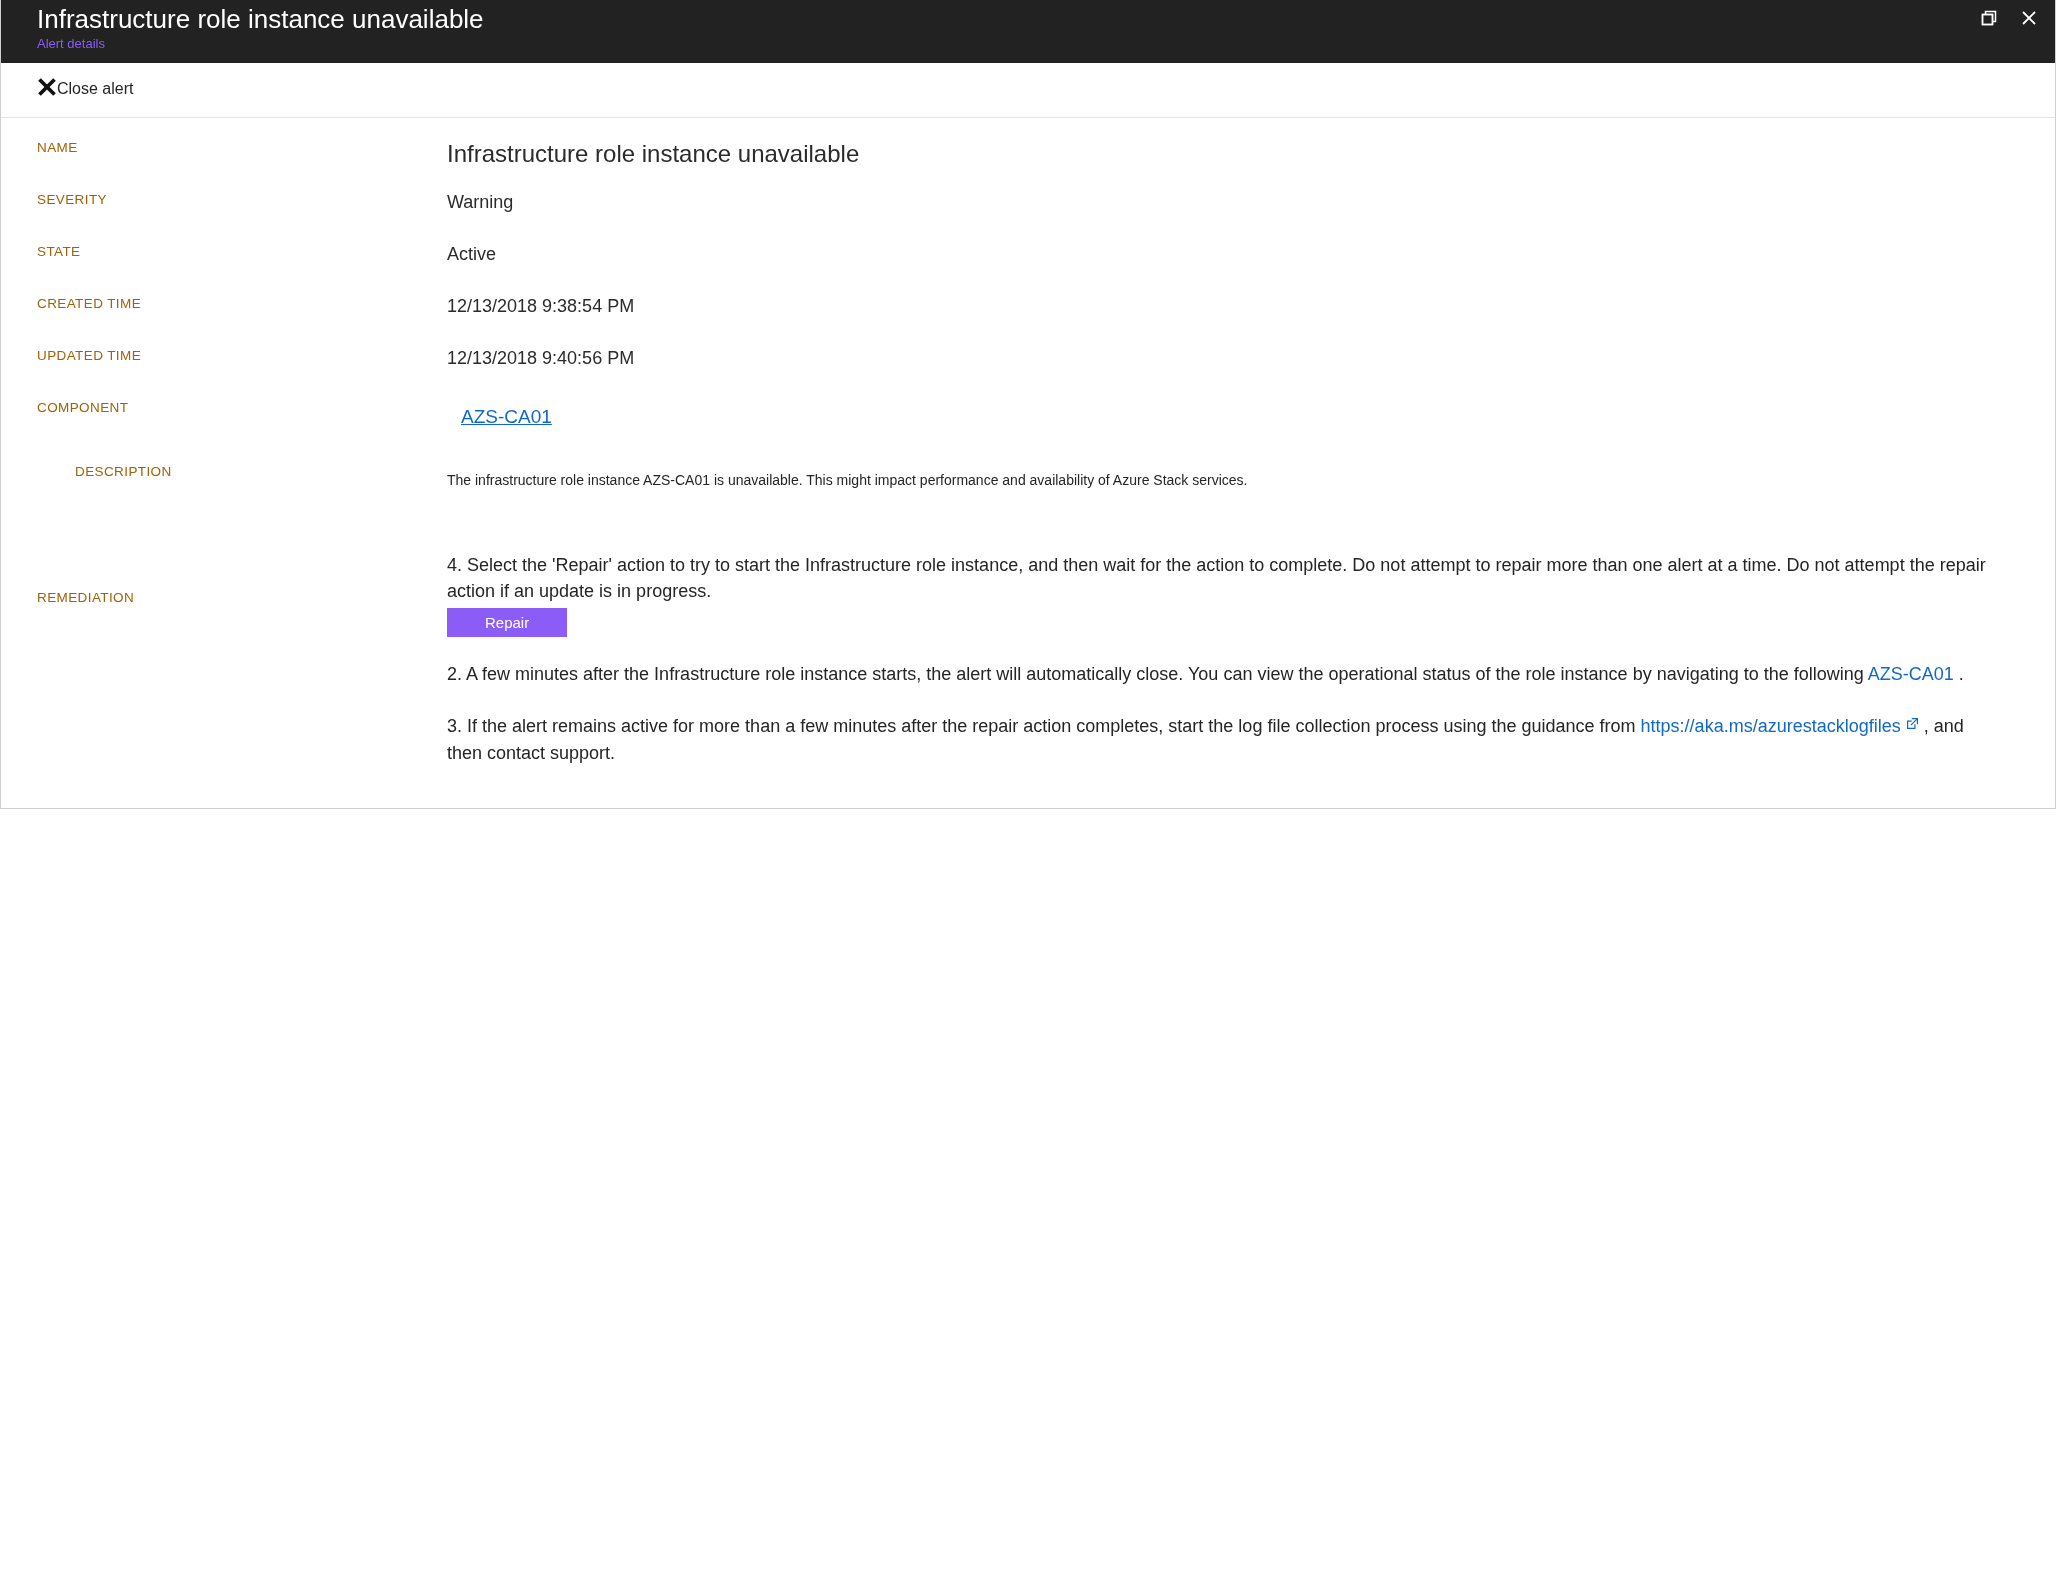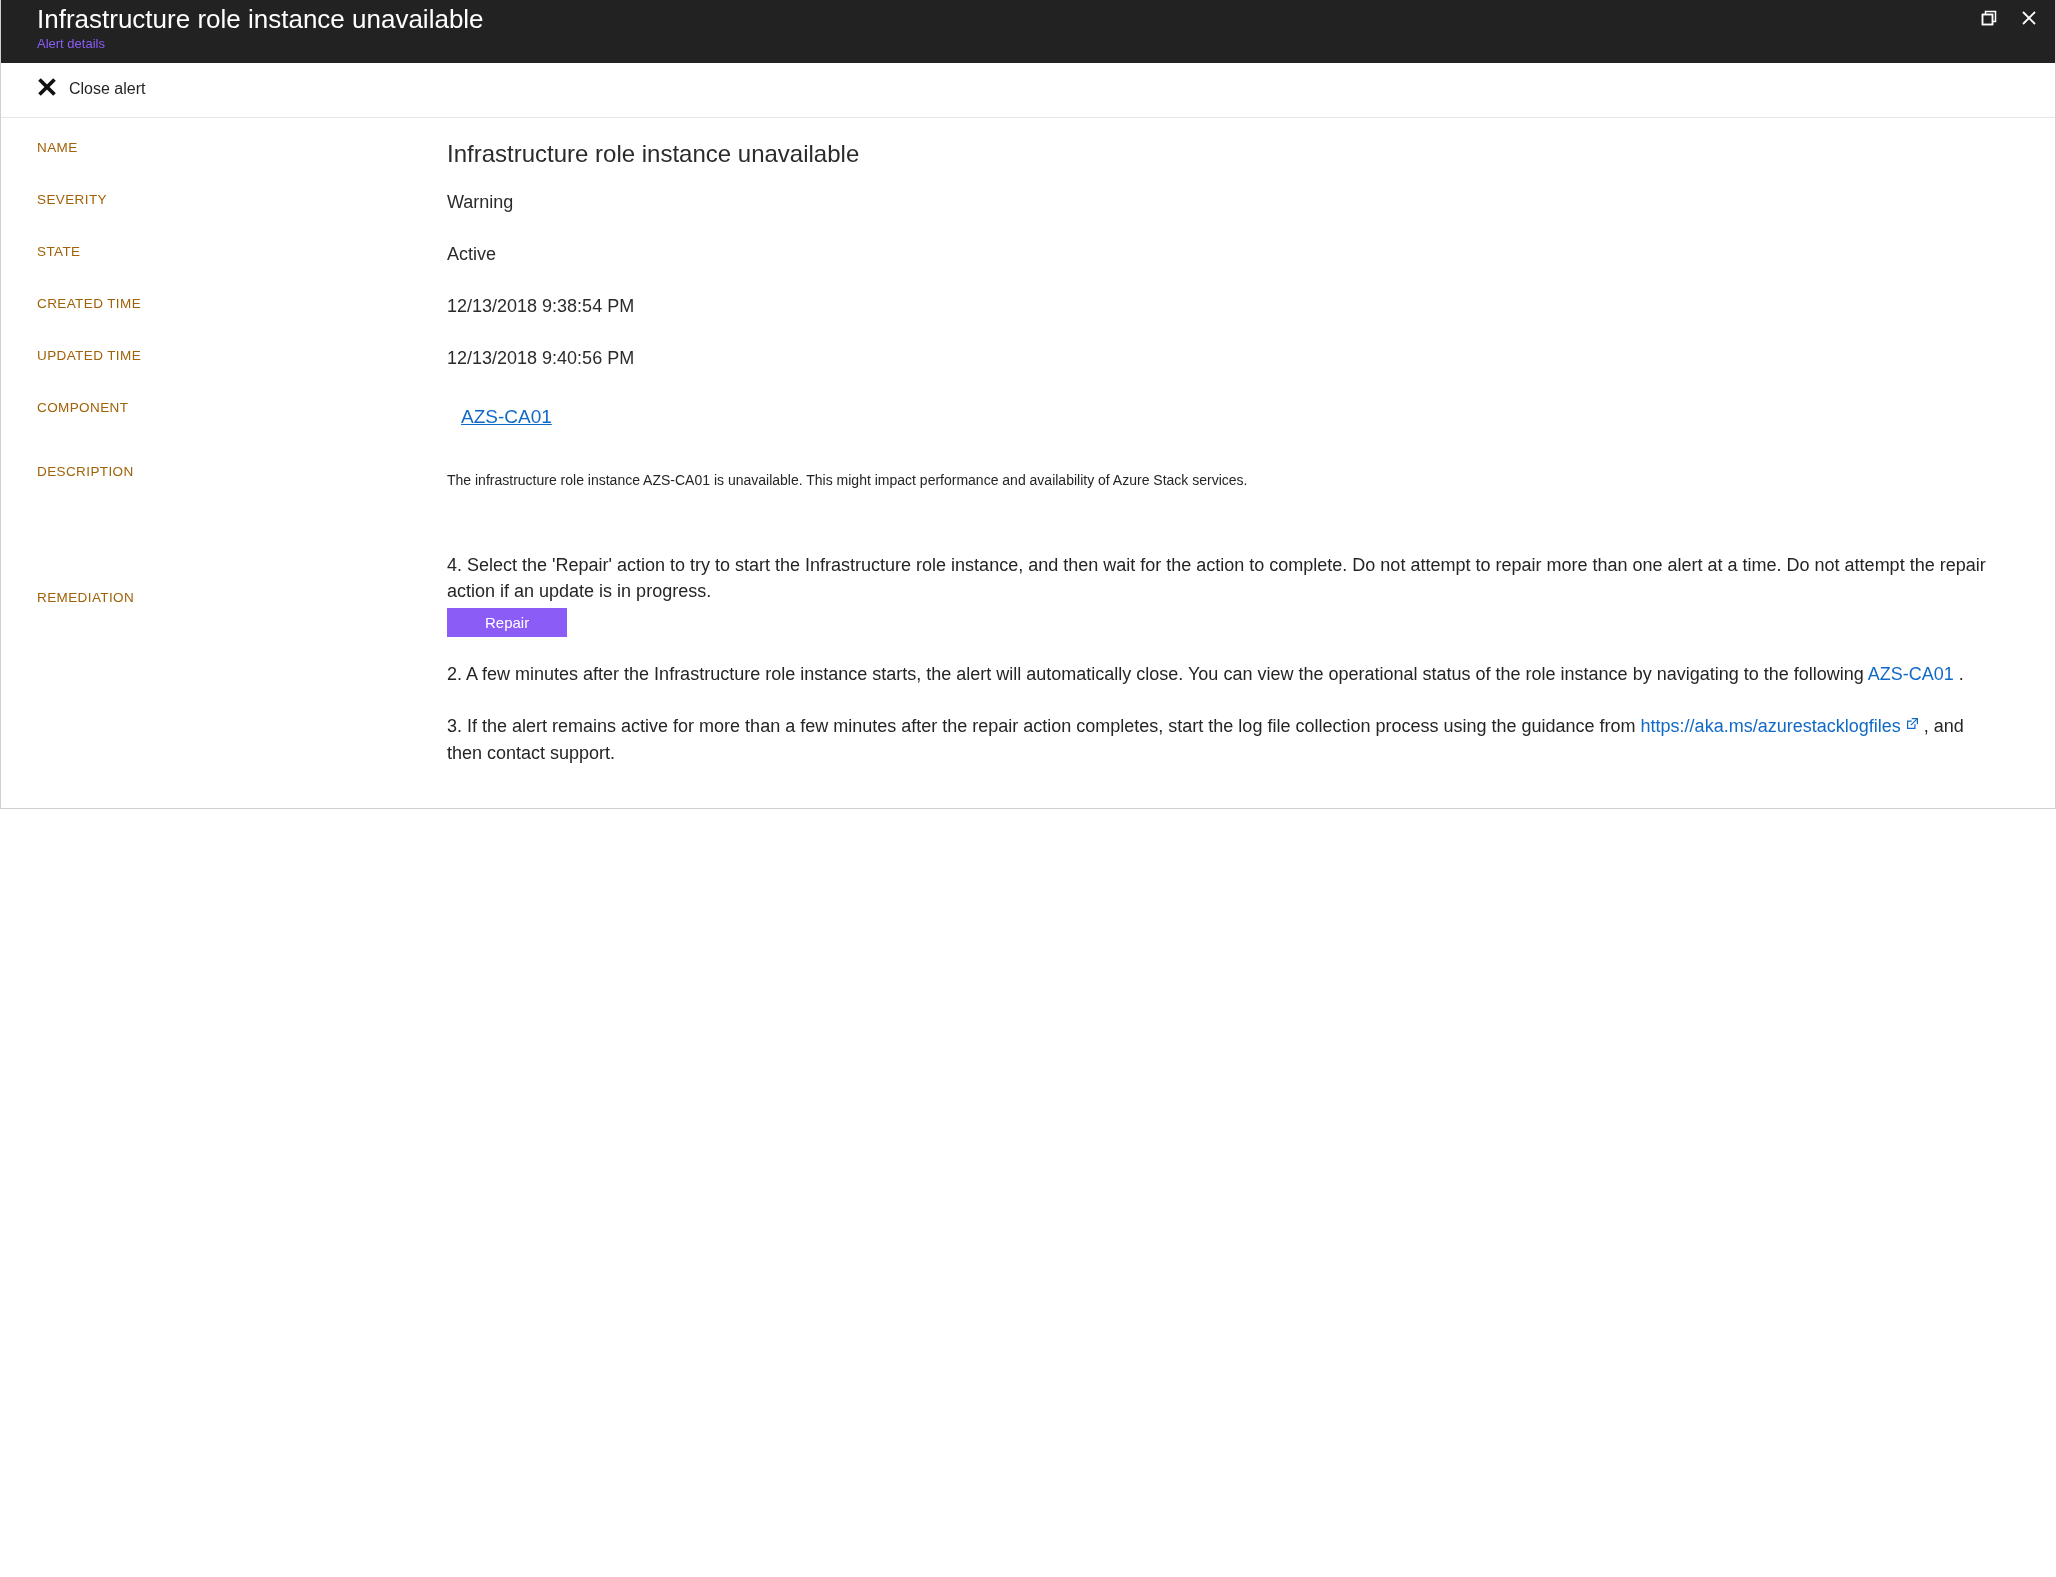--- a/index.html
+++ b/index.html
@@ -59,21 +59,20 @@
 .winbtns .ibtn {
   color: #fff;
   cursor: pointer;
   display: inline-flex;
 }
 .toolbar {
   display: flex;
   align-items: center;
   padding: 14px 24px 16px 36px;
   border-bottom: 1px solid #e6e6e6;
-  gap: 12px;
   background: #fff;
 }
 .toolbar .ibtn {
   color: #111;
 }
 .toolbar .tlabel {
   font-size: 16px;
 }
 .body {
   display: flex;
@@ -87,21 +86,21 @@
 .values {
   flex: 1;
   padding-right: 24px;
 }
 .row-label {
   font-size: 13.5px;
   color: #a16207;
   letter-spacing: 0.4px;
   height: 52px;
 }
-.row-label.desc { height: 82px; }
+.row-label.desc { height: 82px; margin-left: 38px; }
 .row-label.remed { height: auto; margin-top: 44px; }
 .row-value {
   font-size: 18px;
   color: #2b2b2b;
   height: 52px;
 }
 .row-value.chead {
   font-size: 24px;
   font-weight: 300;
 }

